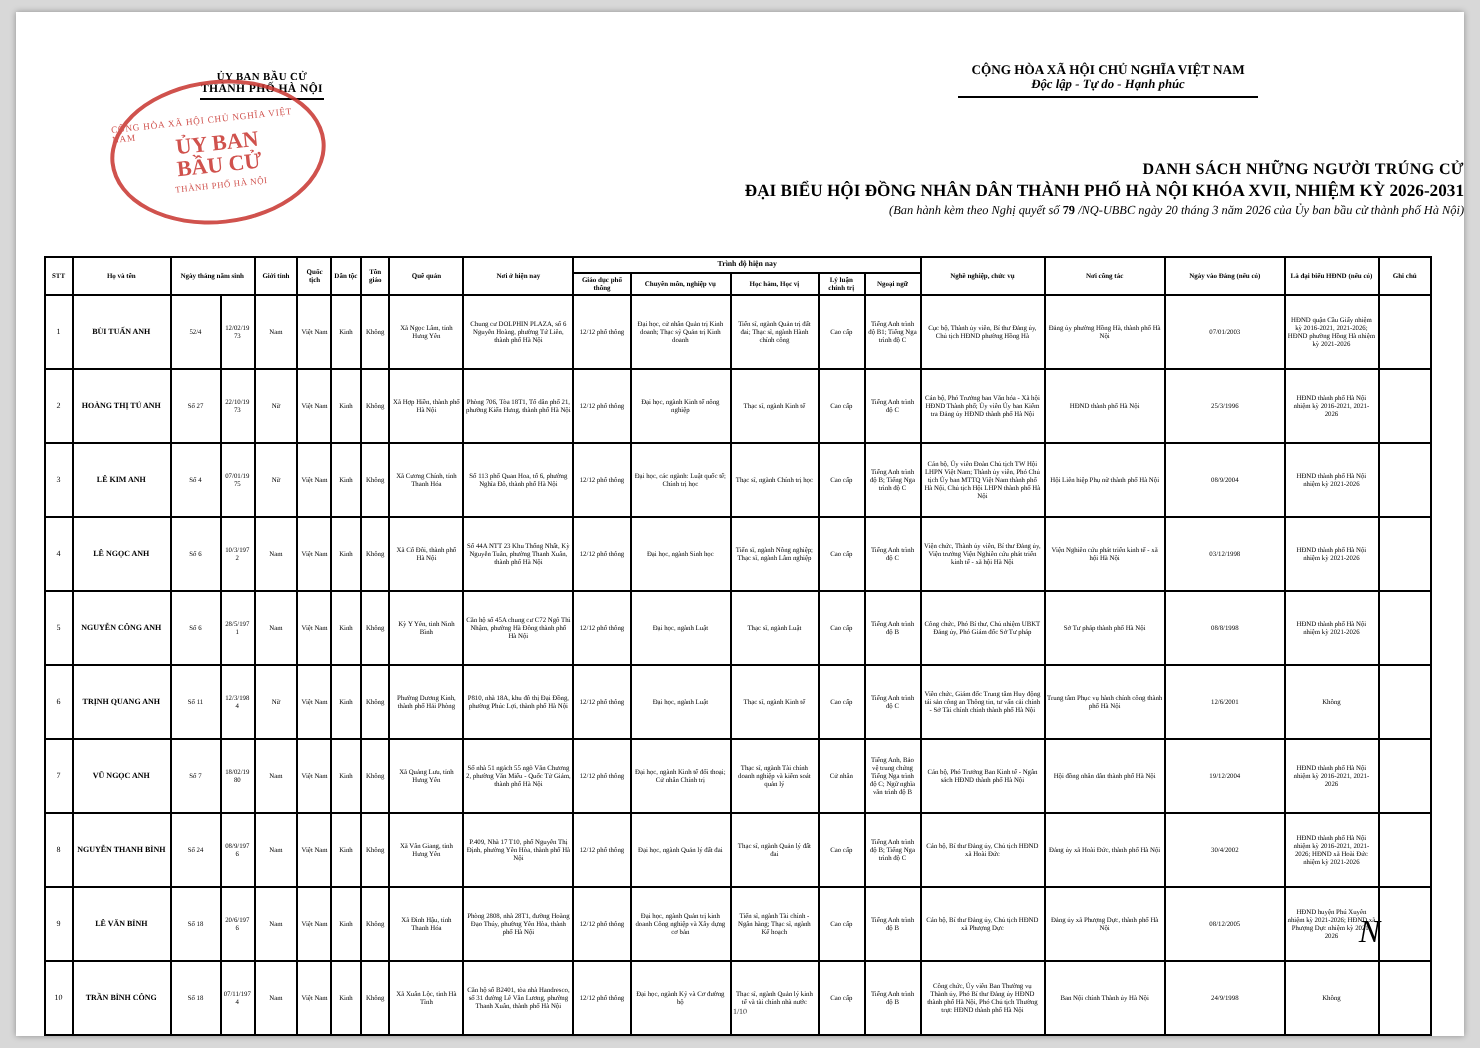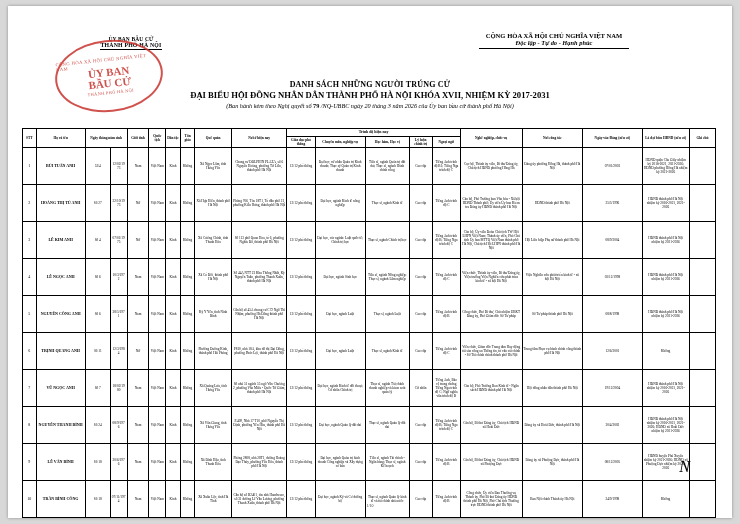--- a/index.html
+++ b/index.html
@@ -30,21 +30,21 @@
     transform:rotate(-6deg);opacity:.85;
   }
   .stamp .s-top{font-size:4.6px;letter-spacing:.4px;}
   .stamp .s-main{font-size:11px;font-weight:bold;line-height:1;}
   .stamp .s-main2{font-size:11px;font-weight:bold;line-height:1.05;}
   .stamp .s-bot{font-size:4.4px;letter-spacing:.3px;}
   .nat{position:absolute;right:28px;top:26px;width:300px;text-align:center;}
   .nat-1{font-size:6.6px;font-weight:bold;}
   .nat-2{font-size:6.4px;font-weight:bold;font-style:italic;}
   .nat-rule{width:150px;height:1px;background:#000;margin:1.5px auto 0;}
-  .title-wrap{position:absolute;left:0;right:0;top:74px;text-align:center;}
+  .title-wrap{position:absolute;left:0;right:0;top:74px;text-align:right;}
   .t1{font-size:8px;font-weight:bold;letter-spacing:.2px;}
   .t2{font-size:8.6px;font-weight:bold;margin-top:1px;}
   .t3{font-size:6.2px;font-style:italic;margin-top:2px;}
   .t3 .num{font-weight:bold;font-style:normal;}
   
   table{
     position:absolute;left:14px;top:122px;
     border-collapse:collapse;
     table-layout:fixed;
     width:694px;
@@ -94,21 +94,21 @@
     </div>
 
     <div class="nat">
       <div class="nat-1">CỘNG HÒA XÃ HỘI CHỦ NGHĨA VIỆT NAM</div>
       <div class="nat-2">Độc lập - Tự do - Hạnh phúc</div>
       <div class="nat-rule"></div>
     </div>
 
     <div class="title-wrap">
       <div class="t1">DANH SÁCH NHỮNG NGƯỜI TRÚNG CỬ</div>
-      <div class="t2">ĐẠI BIỂU HỘI ĐỒNG NHÂN DÂN THÀNH PHỐ HÀ NỘI KHÓA XVII, NHIỆM KỲ 2017-2031</div>
+      <div class="t2">ĐẠI BIỂU HỘI ĐỒNG NHÂN DÂN THÀNH PHỐ HÀ NỘI KHÓA XVII, NHIỆM KỲ 2026-2031</div>
       <div class="t3">
         <span>(Ban hành kèm theo Nghị quyết số</span>
         <span class="num">79</span>
         <span>/NQ-UBBC ngày 20 tháng 3 năm 2026 của Ủy ban bầu cử thành phố Hà Nội)</span>
       </div>
     </div>
   </div>
 
   <table>
     <colgroup>

